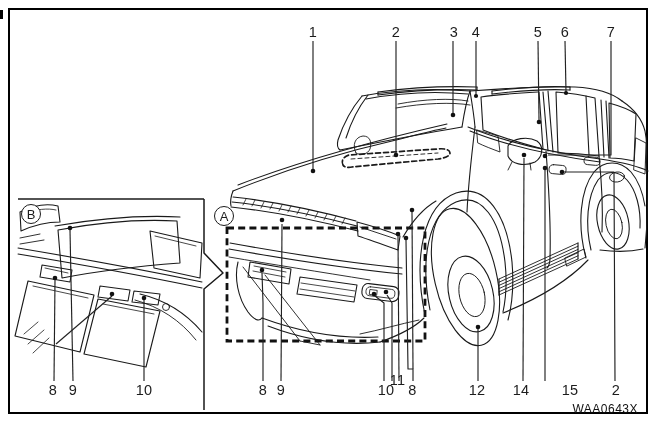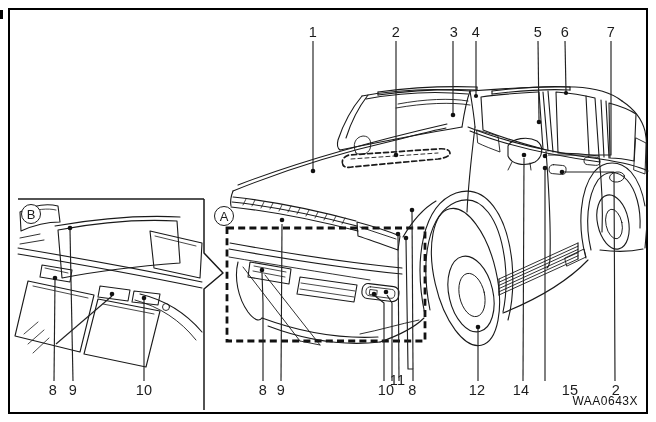--- a/index.html
+++ b/index.html
@@ -4,21 +4,21 @@
 <style>
   html,body{margin:0;padding:0;background:#fff;}
   .stage{position:relative;width:656px;height:422px;background:#fff;overflow:hidden;
          font-family:"Liberation Sans",sans-serif;}
   .art{position:absolute;left:0;top:0;}
   .num{position:absolute;transform:translate(-50%,-50%);
        font:14.5px/1 "Liberation Sans",sans-serif;color:#1c1c1c;letter-spacing:.2px;white-space:nowrap;}
   .circ{position:absolute;transform:translate(-50%,-50%);width:18px;height:18px;
         border:1.7px solid #1c1c1c;border-radius:50%;display:flex;align-items:center;justify-content:center;
         font:13px/1 "Liberation Sans",sans-serif;color:#1c1c1c;background:#fff;}
-  .code{position:absolute;right:18px;bottom:15px;font:12px/1 "Liberation Sans",sans-serif;
+  .code{position:absolute;right:18px;bottom:7px;font:12px/1 "Liberation Sans",sans-serif;
         letter-spacing:.5px;color:#111;}
 </style>
 </head>
 <body>
 
 <div class="stage">
 
   <svg class="art" width="656" height="422" viewBox="0 0 656 422">
 
     <g>

